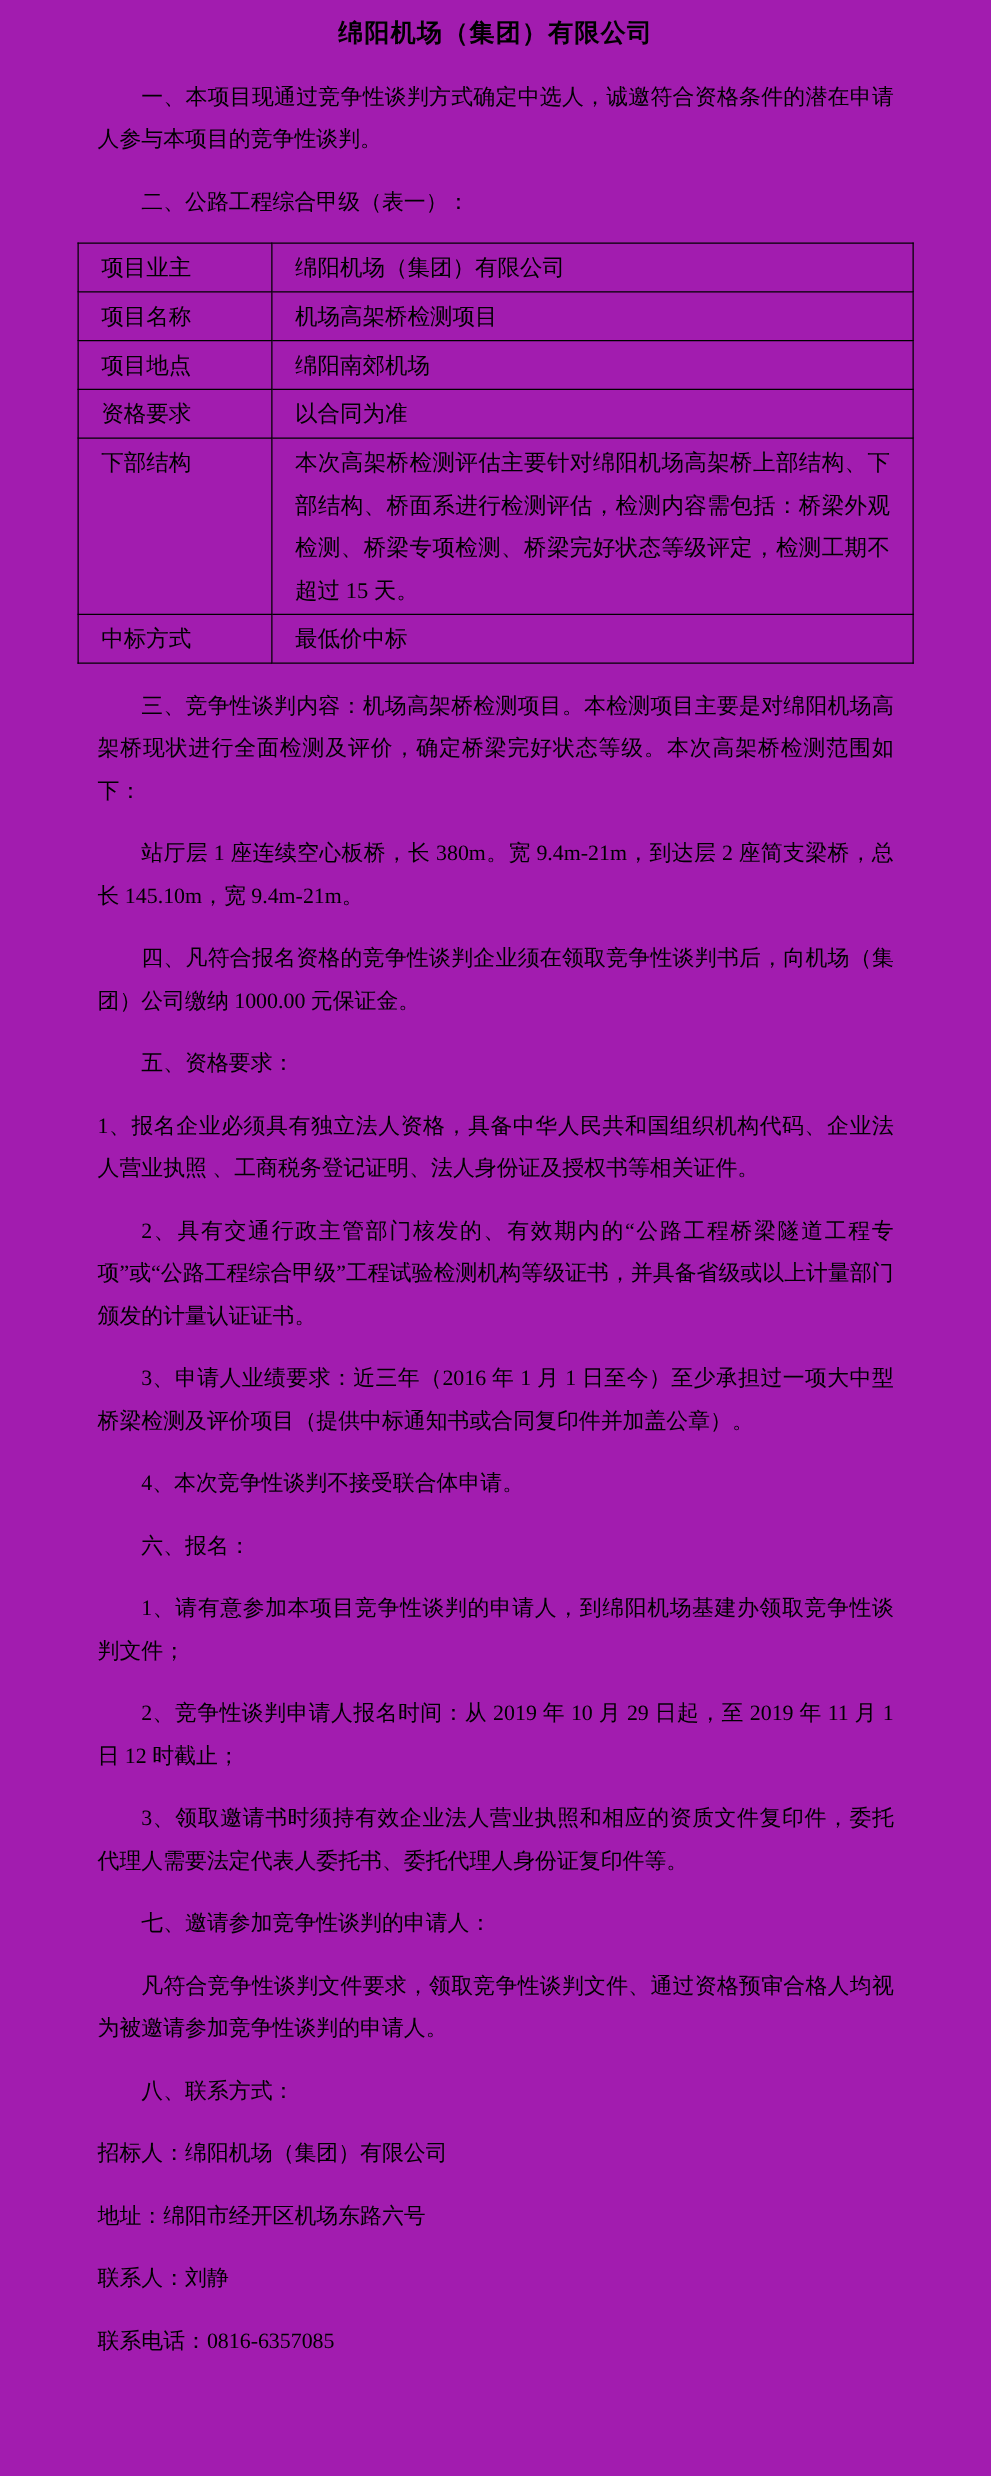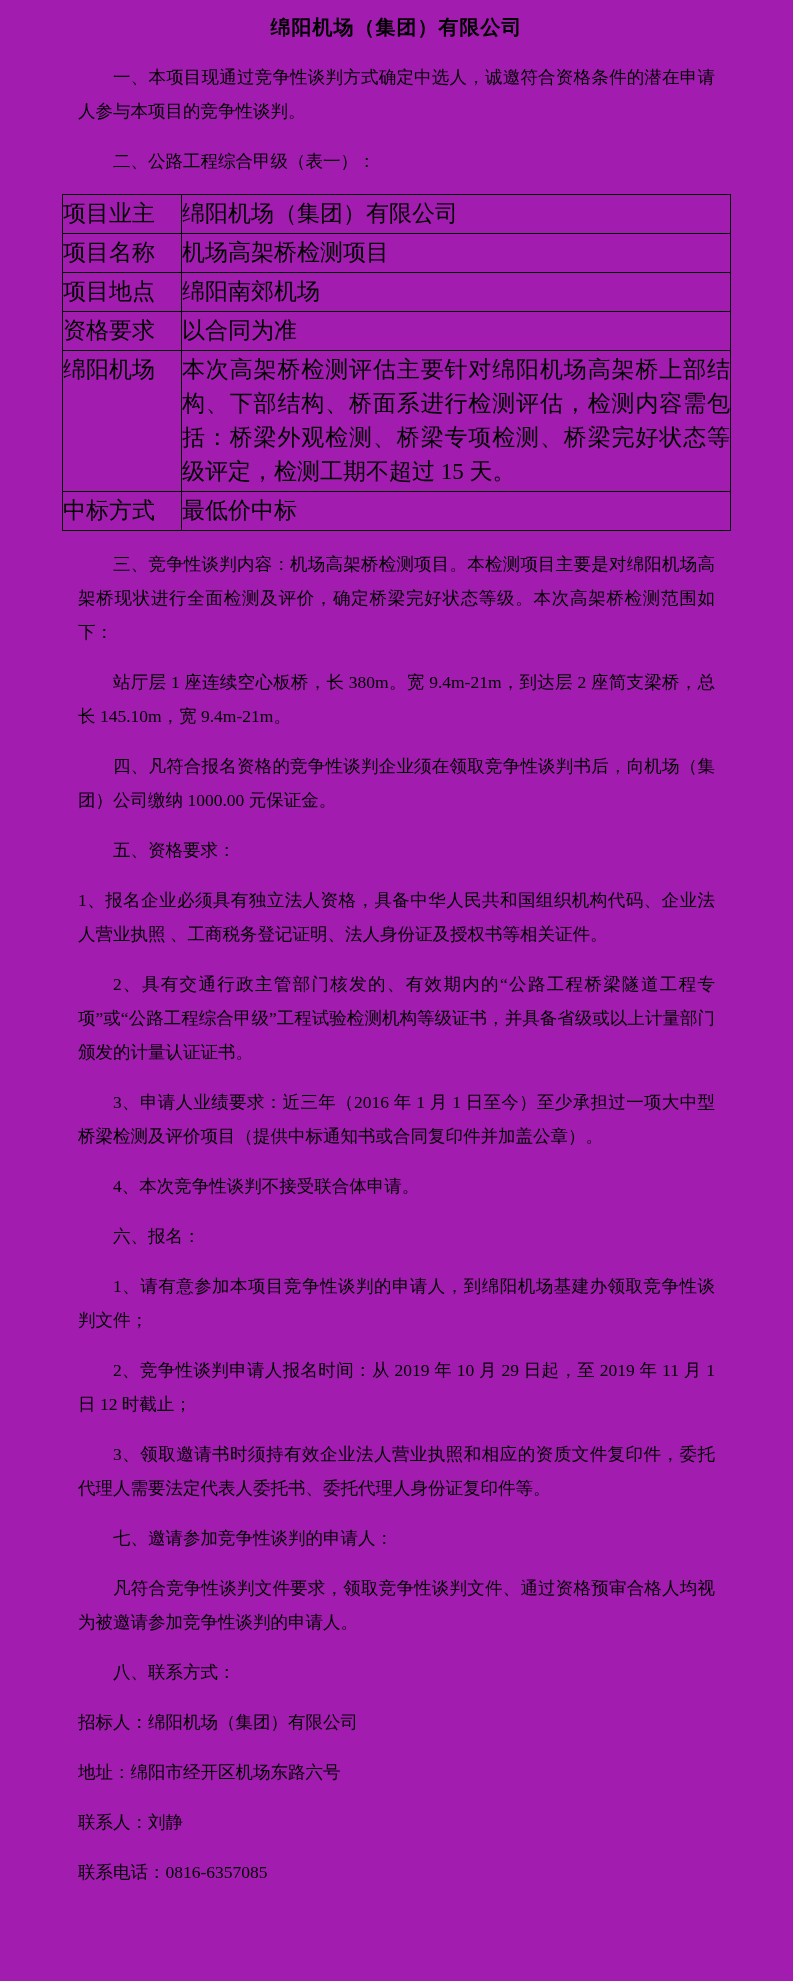--- a/index.html
+++ b/index.html
@@ -40,23 +40,23 @@
     text-indent: 0;
   }
   table.info {
     border-collapse: collapse;
     width: 100%;
     margin: 4px 0 4px 0;
     table-layout: fixed;
   }
   table.info td {
     border: 1px solid #000000;
-    font-size: 23px;
+    font-size: 18px;
     line-height: 34px;
-    padding: 2px 0;
+    padding: 2px 18px;
     vertical-align: top;
     text-align: justify;
     text-justify: inter-ideograph;
   }
   table.info td.label {
     width: 118px;
     white-space: nowrap;
   }
 </style>
 </head>
@@ -81,21 +81,21 @@
       </tr>
       <tr>
         <td class="label">项目地点</td>
         <td>绵阳南郊机场</td>
       </tr>
       <tr>
         <td class="label">资格要求</td>
         <td>以合同为准</td>
       </tr>
       <tr>
-        <td class="label">绵阳机场</td>
+        <td class="label">下部结构</td>
         <td>本次高架桥检测评估主要针对绵阳机场高架桥上部结构、下部结构、桥面系进行检测评估，检测内容需包括：桥梁外观检测、桥梁专项检测、桥梁完好状态等级评定，检测工期不超过 15 天。</td>
       </tr>
       <tr>
         <td class="label">中标方式</td>
         <td>最低价中标</td>
       </tr>
     </tbody>
   </table>
 
   <p class="para indent2">三、竞争性谈判内容：机场高架桥检测项目。本检测项目主要是对绵阳机场高架桥现状进行全面检测及评价，确定桥梁完好状态等级。本次高架桥检测范围如下：</p>

